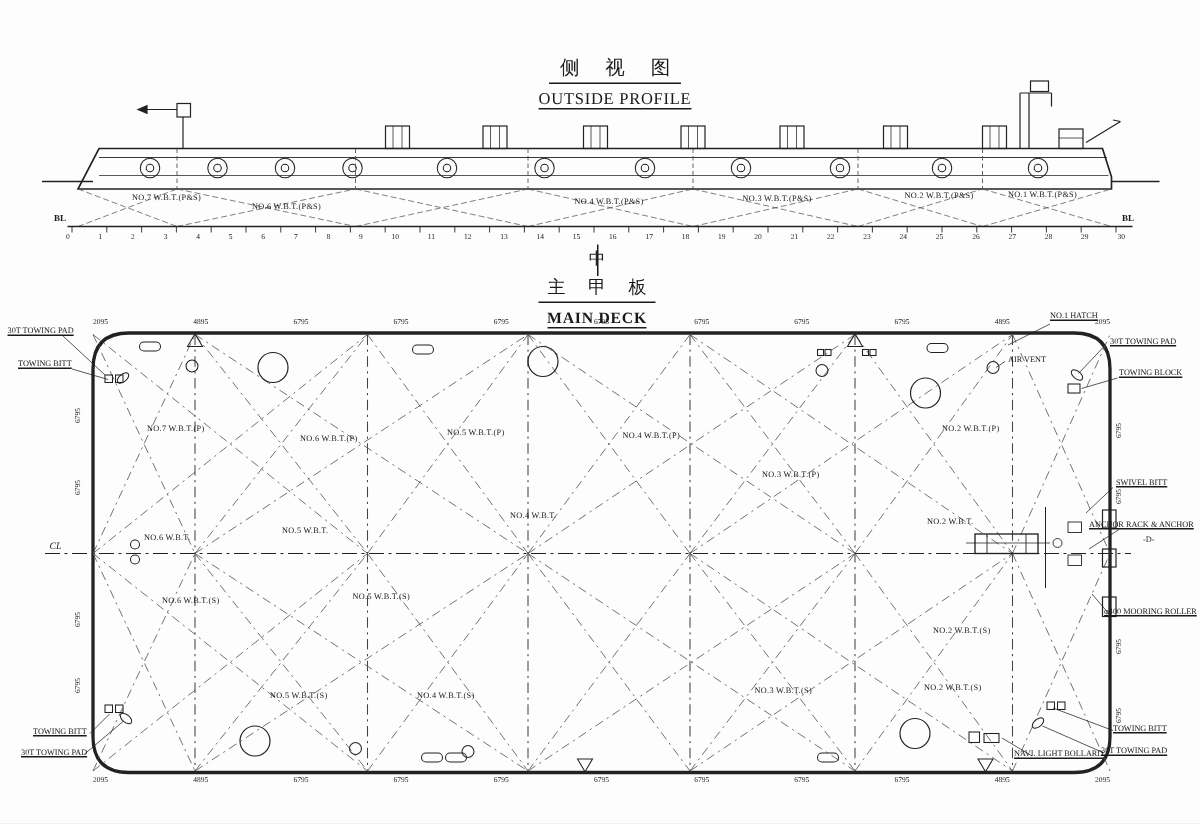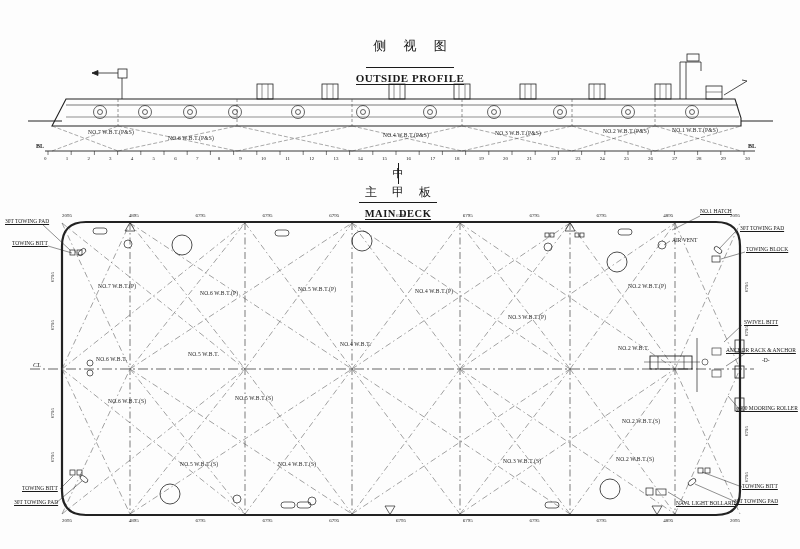--- a/index.html
+++ b/index.html
@@ -10,23 +10,23 @@
   .callout{font-size:5.5px;text-decoration:underline;}
   .note{font-size:5.5px;}
   .bl{font-size:6px;font-weight:bold;}
   .cl-lab{font-size:6.5px;font-style:italic;}
   .dimrow{position:absolute;display:flex;justify-content:space-between;}
   .dimrow span{font-size:5px;line-height:1;}
   .framerow{position:absolute;display:flex;justify-content:space-between;}
   .framerow span{font-size:5px;line-height:1;}
   .vdim{position:absolute;font-size:5px;transform:rotate(-90deg);transform-origin:left top;white-space:nowrap;}
   .ttl{position:absolute;text-align:center;}
-  .zh{display:inline-block;font-size:13px;letter-spacing:7px;padding-left:7px;border-bottom:1.2px solid #1a1a1a;padding-bottom:12px;}
+  .zh{display:inline-block;font-size:13px;letter-spacing:7px;padding-left:7px;border-bottom:1.2px solid #1a1a1a;padding-bottom:1px;}
   .zh2{display:inline-block;font-size:12px;letter-spacing:6px;padding-left:6px;border-bottom:1.2px solid #1a1a1a;padding-bottom:1px;}
-  .en{display:inline-block;font-size:11px;font-weight:bold;letter-spacing:.5px;border-bottom:1.2px solid #1a1a1a;margin-top:1px;}
+  .en{display:inline-block;font-size:11px;font-weight:normal;letter-spacing:.5px;border-bottom:1.2px solid #1a1a1a;margin-top:1px;}
   .en2{display:inline-block;font-size:10.5px;font-weight:bold;letter-spacing:.5px;border-bottom:1.2px solid #1a1a1a;margin-top:1px;}
   .clsym{position:relative;display:inline-block;font-size:11px;line-height:1;padding:3px 0;}
   .clsym .vline{position:absolute;left:50%;top:-2px;bottom:-2px;width:1px;background:#1a1a1a;}
   svg{position:absolute;left:0;top:0;}
 </style>
 </head>
 <body>
 
 <div id="canvas">
 

